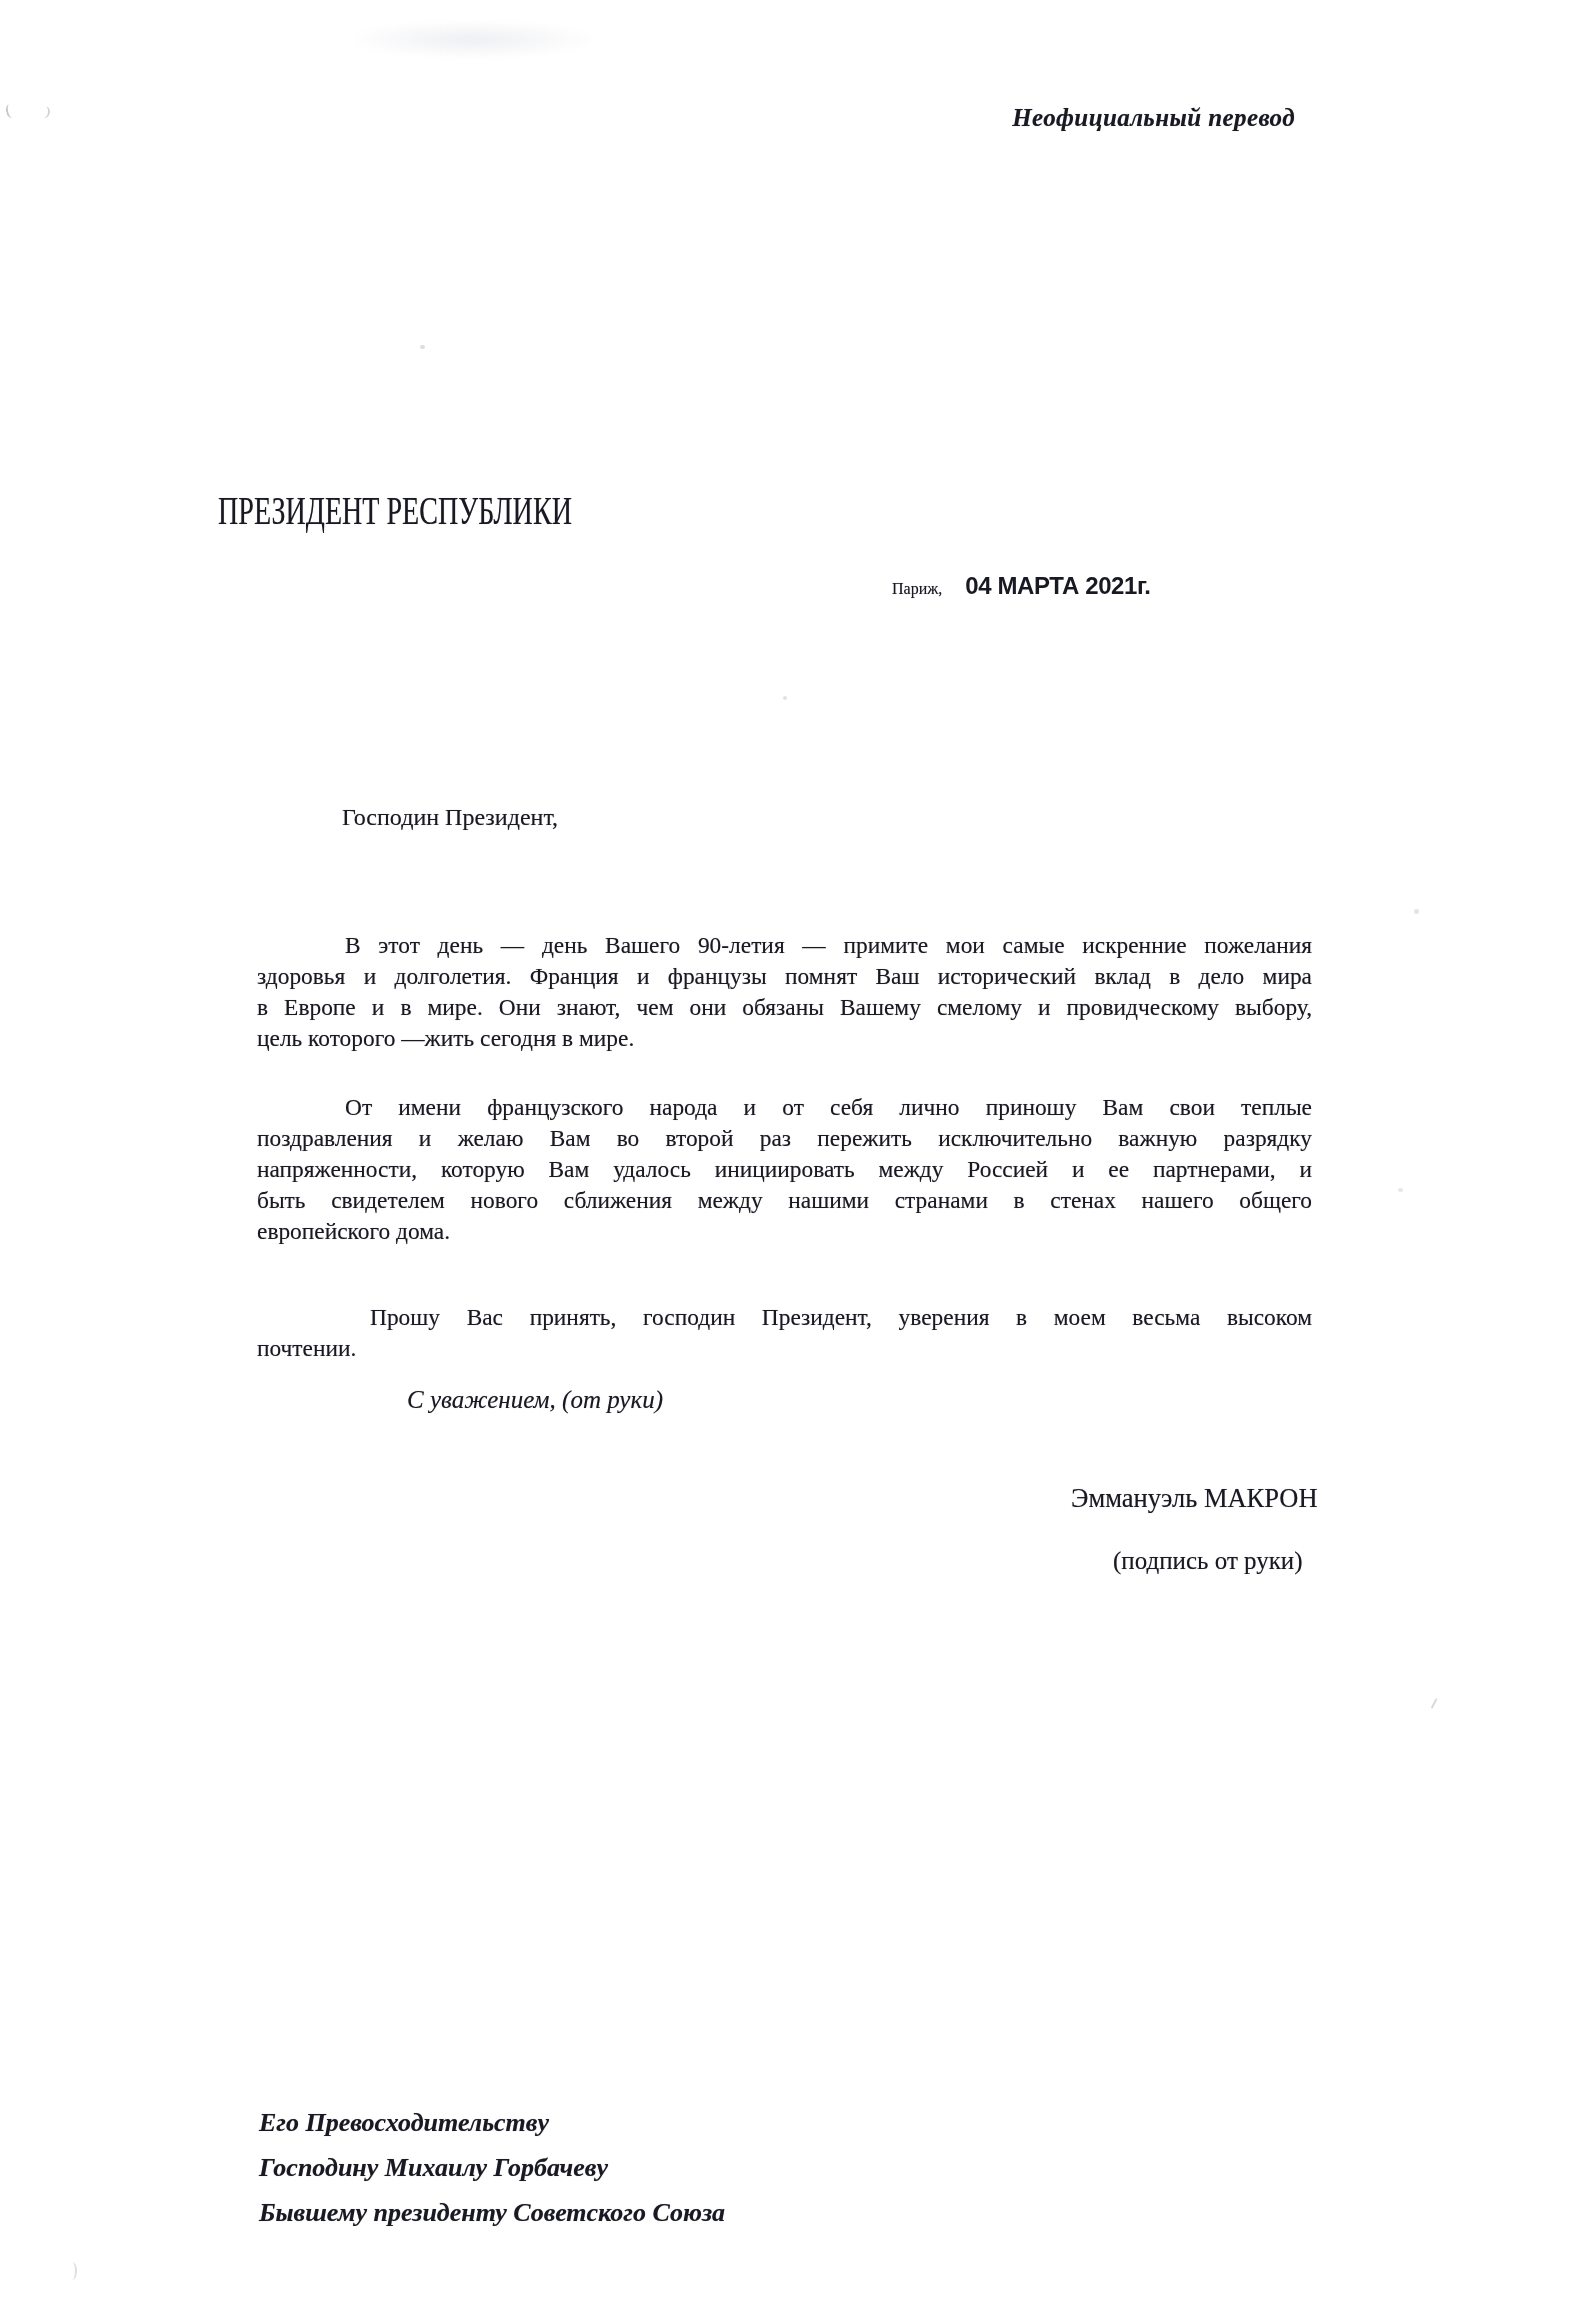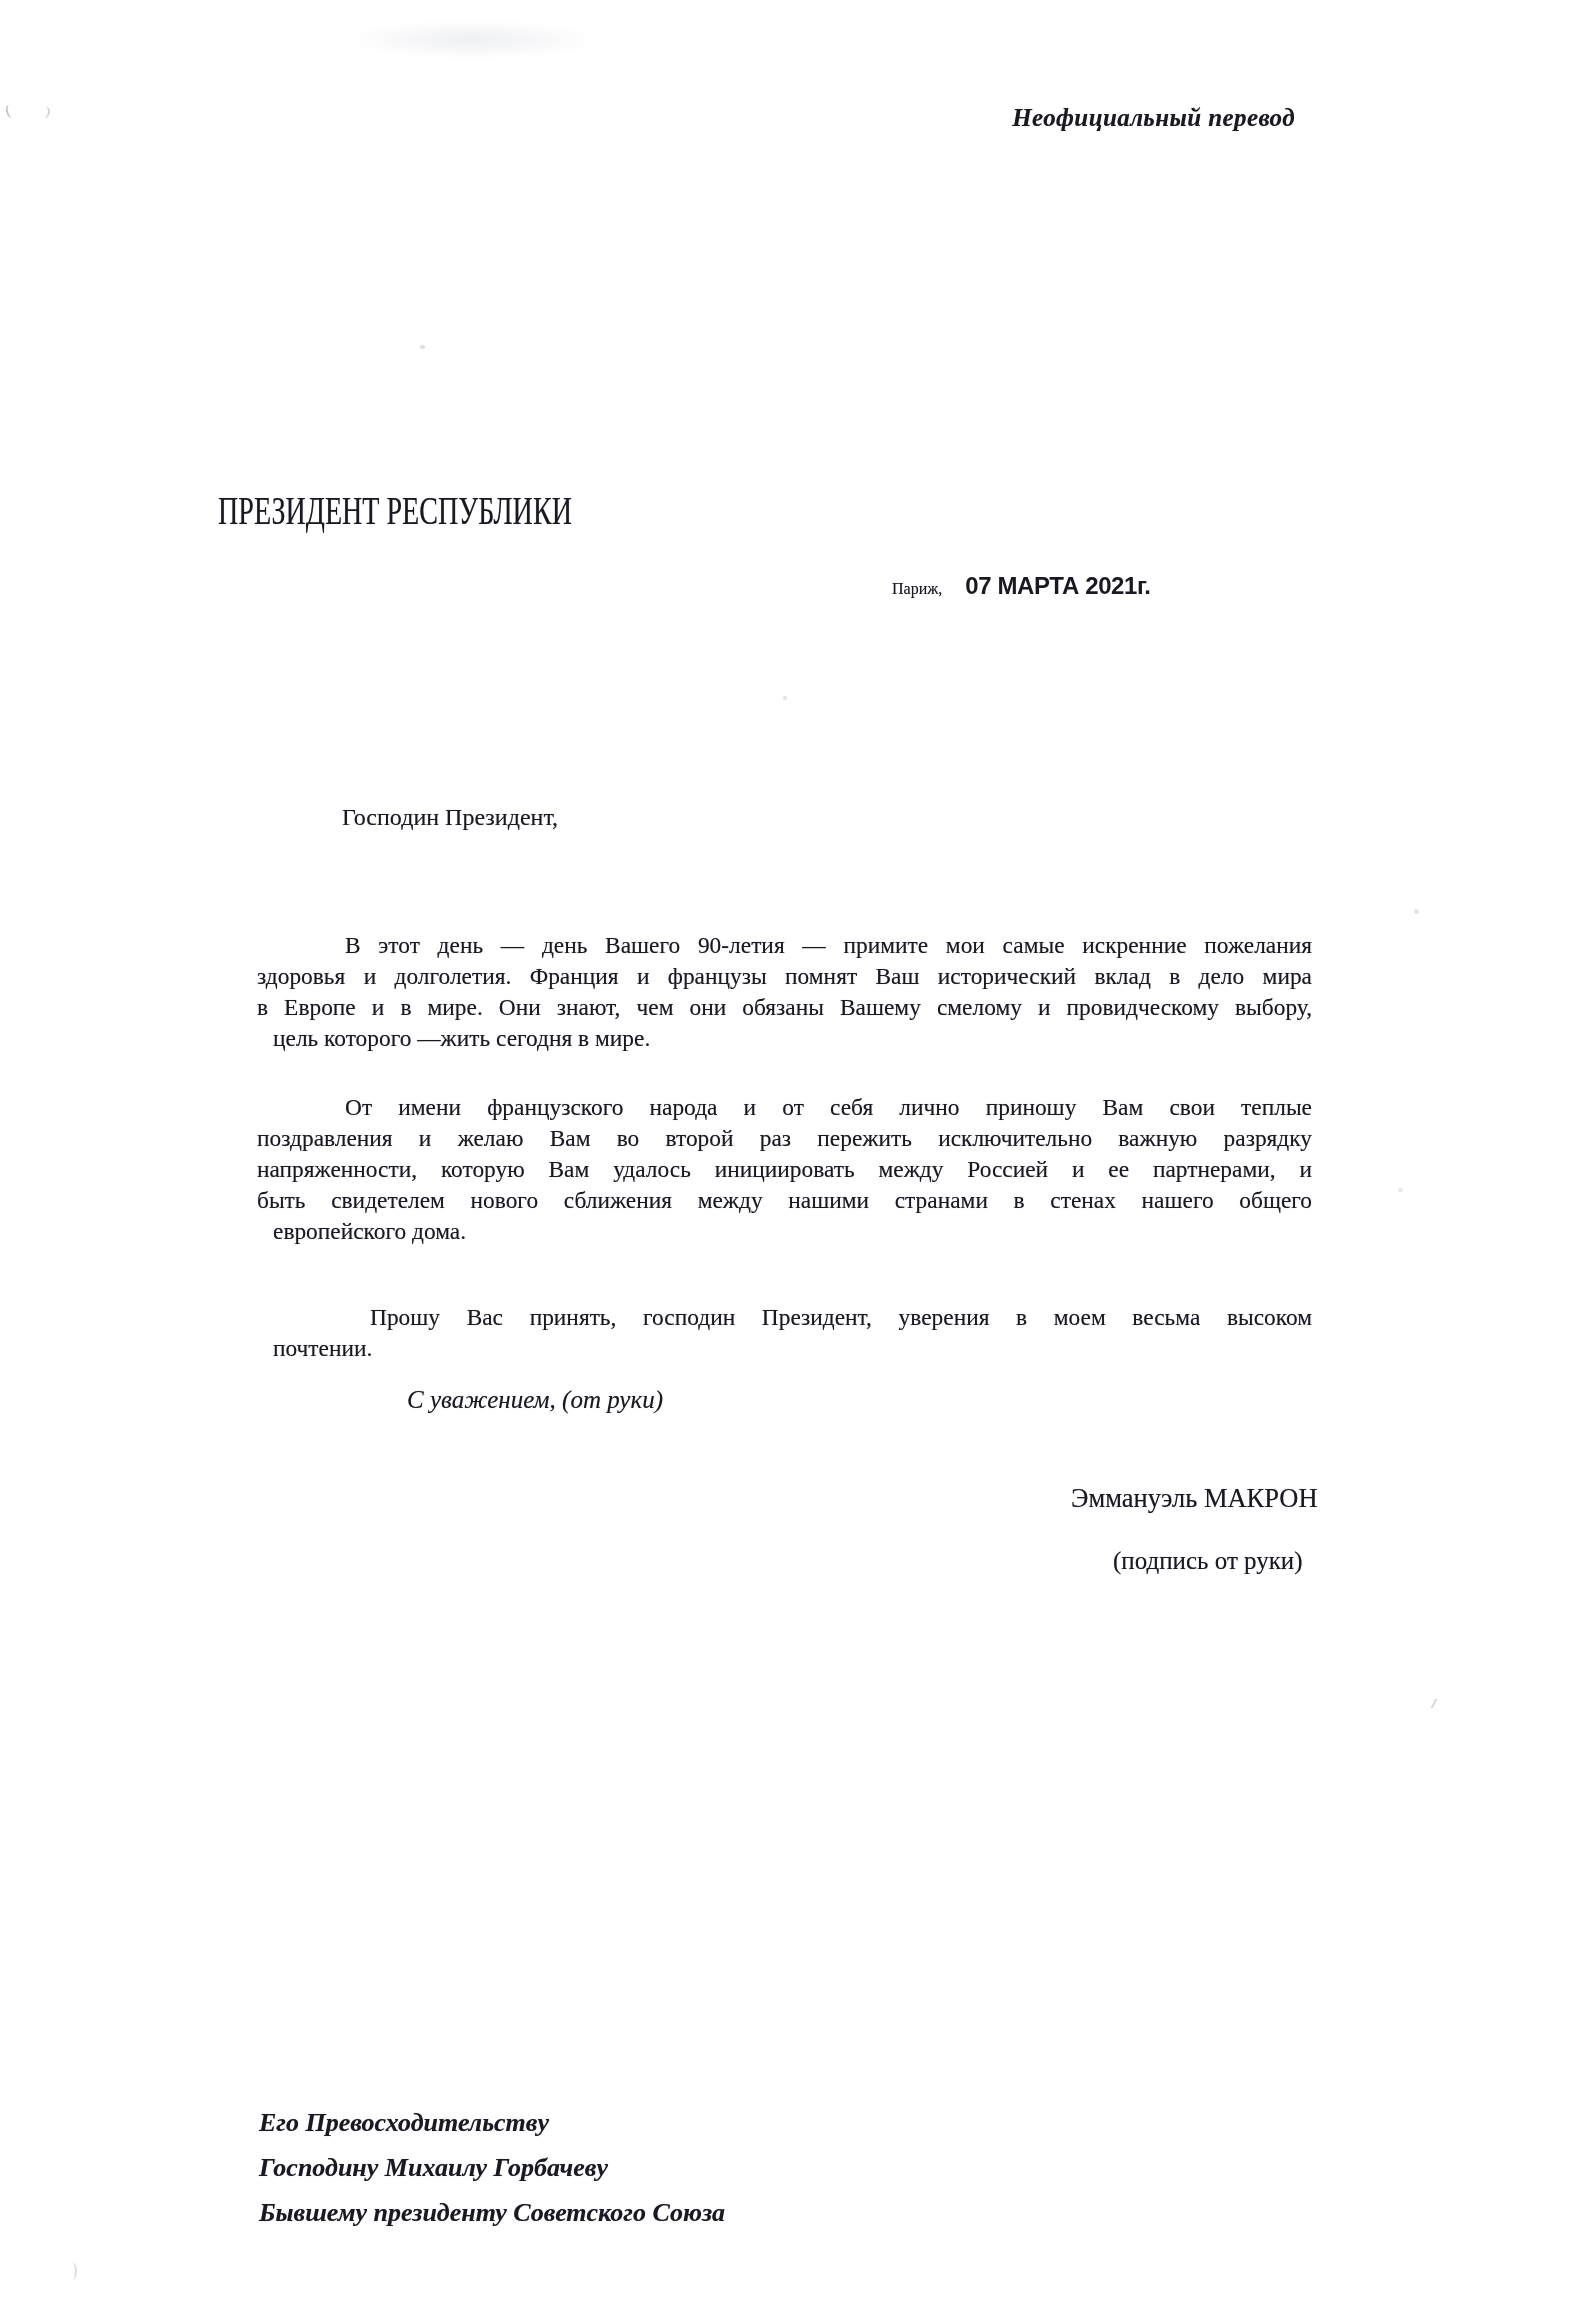--- a/index.html
+++ b/index.html
@@ -61,21 +61,21 @@
     position: absolute;
     left: 257px;
     width: 1055px;
     font-size: 23.4px;
     line-height: 31px;
   }
   .para-1 { top: 930px; }
   .para-2 { top: 1092px; }
   .para-3 { top: 1270px; }
   .jl      { text-align: justify; text-align-last: justify; }
-  .jl-last { text-align: justify; text-align-last: left; margin-left: 16px; }
+  .jl-last { text-align: justify; text-align-last: left; }
   .ind-a { padding-left: 88px; }
   .ind-b { padding-left: 113px; margin-top: 32px; }
 
   .valediction {
     position: absolute;
     left: 407px;
     top: 1386px;
     font-size: 25px;
     font-style: italic;
   }
@@ -152,21 +152,21 @@
   <div class="artifact dot-3"></div>
   <div class="artifact dot-4"></div>
   <div class="artifact tick-1"></div>
   <div class="artifact paren-mark"></div>
 
   <div class="header-note txt">Неофициальный перевод</div>
 
   <div class="letterhead-title txt">ПРЕЗИДЕНТ РЕСПУБЛИКИ</div>
 
   <div class="dateline">
-    <span class="place txt">Париж,</span><span class="date">07 МАРТА 2021г.</span>
+    <span class="place txt">Париж,</span><span class="date">04 МАРТА 2021г.</span>
   </div>
 
   <div class="salutation txt">Господин Президент,</div>
 
   <div class="body-block para-1">
     <div class="jl ind-a txt">В этот день — день Вашего 90-летия — примите мои самые искренние пожелания</div>
     <div class="jl txt">здоровья и долголетия. Франция и французы помнят Ваш исторический вклад в дело мира</div>
     <div class="jl txt">в Европе и в мире. Они знают, чем они обязаны Вашему смелому и провидческому выбору,</div>
     <div class="jl-last txt">цель которого —жить сегодня в мире.</div>
   </div>

